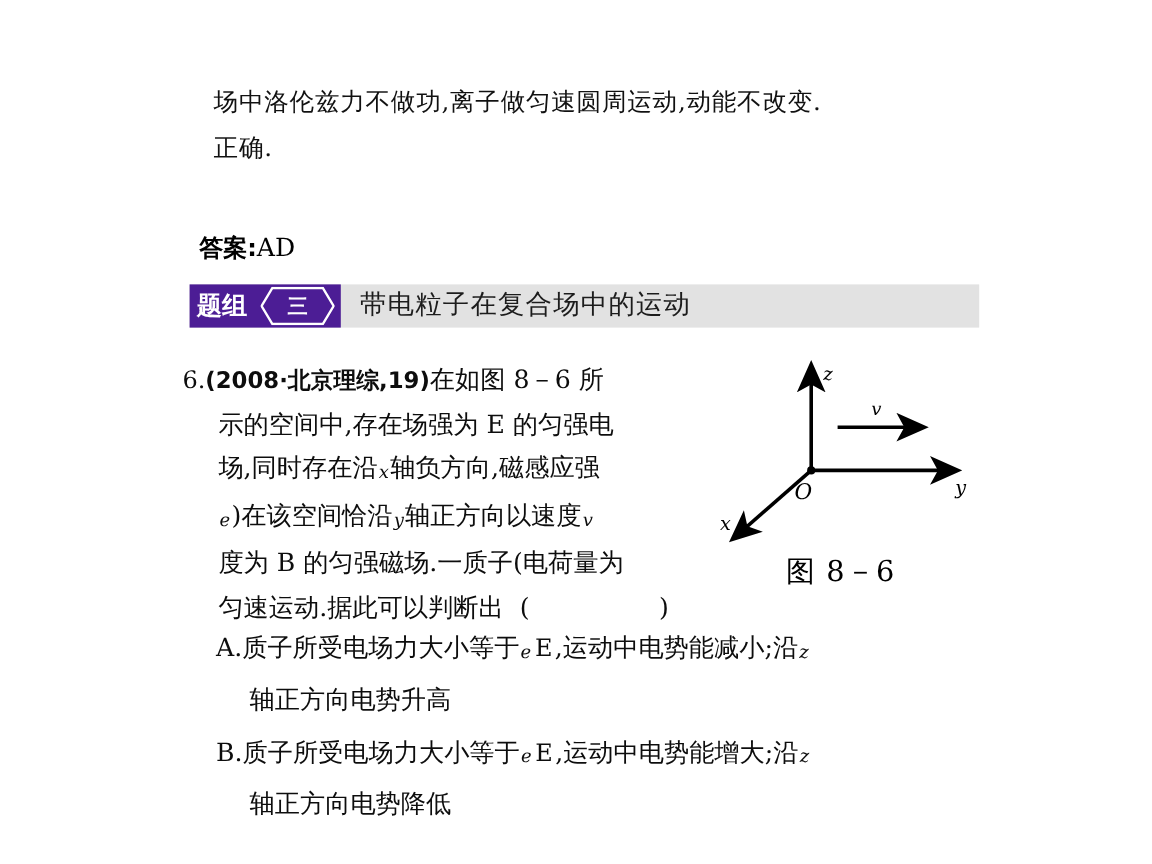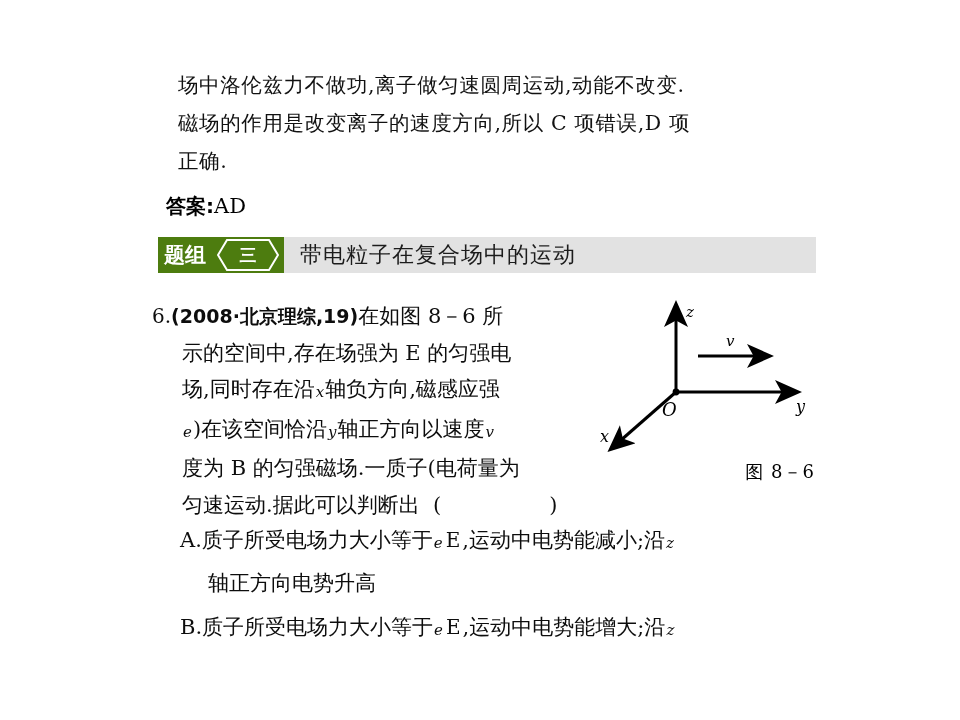--- a/index.html
+++ b/index.html
@@ -66,21 +66,21 @@
     width: 658px;
     height: 36px;
     background: #e2e2e2;
   }
   .section-badge {
     position: absolute;
     left: 0;
     top: 0;
     width: 126px;
     height: 36px;
-    background: #4d7c0f;
+    background: #4c1d95;
     display: flex;
     align-items: center;
     justify-content: flex-start;
     overflow: hidden;
   }
   .badge-text {
     font-family: "DejaVu Sans", "Liberation Sans", sans-serif;
     font-weight: bold;
     font-size: 21px;
     color: #ffffff;
@@ -195,35 +195,34 @@
     top: 290px;
     width: 260px;
     height: 215px;
   }
   .fig-svg { display: block; }
   .fig-caption {
     position: absolute;
     left: 55px;
     top: 170px;
     width: 160px;
-    text-align: right;
-    font-family: "DejaVu Serif", "Liberation Serif", serif;
-    font-size: 18px;
+    text-align: left;
+    font-family: "DejaVu Serif", "Liberation Serif", serif;
+    font-size: 24px;
     letter-spacing: 1px;
     white-space: nowrap;
   }
 </style>
 </head>
 <body>
 
 <div class="page">
 
   <div class="solution">
     <div class="sol-line">场中洛伦兹力不做功,离子做匀速圆周运动,动能不改变.</div>
-    <div class="sol-line">磁场的作用是改变离子的速度方向,所以 C 项错误,D 项</div>
     <div class="sol-line">正确.</div>
   </div>
 
   <div class="answer-row">
     <span class="answer-label">答案:</span><span class="answer-value">AD</span>
   </div>
 
   <div class="section-bar">
     <div class="section-badge">
       <span class="badge-text">题组</span>
@@ -251,20 +250,21 @@
 
   <div class="options">
 
     <div class="opt">
       <div class="opt-line"><span class="opt-letter">A.</span><span>质子所受电场力大小等于</span><span class="var">e</span><span class="var-lg">E</span><span>,运动中电势能减小;沿</span><span class="var">z</span></div>
       <div class="opt-line cont">轴正方向电势升高</div>
     </div>
 
     <div class="opt">
       <div class="opt-line"><span class="opt-letter">B.</span><span>质子所受电场力大小等于</span><span class="var">e</span><span class="var-lg">E</span><span>,运动中电势能增大;沿</span><span class="var">z</span></div>
+      <div class="opt-line cont">轴正方向电势降低</div>
     </div>
 
   </div>
 
   <div class="figure">
     <svg class="fig-svg" width="260" height="180" viewBox="0 0 260 180">
       <defs>
         <marker id="ah" markerWidth="9" markerHeight="9" refX="7" refY="4" orient="auto">
           <path d="M0,0 L9,4 L0,8 L2.2,4 z" fill="#000000"></path>
         </marker>

